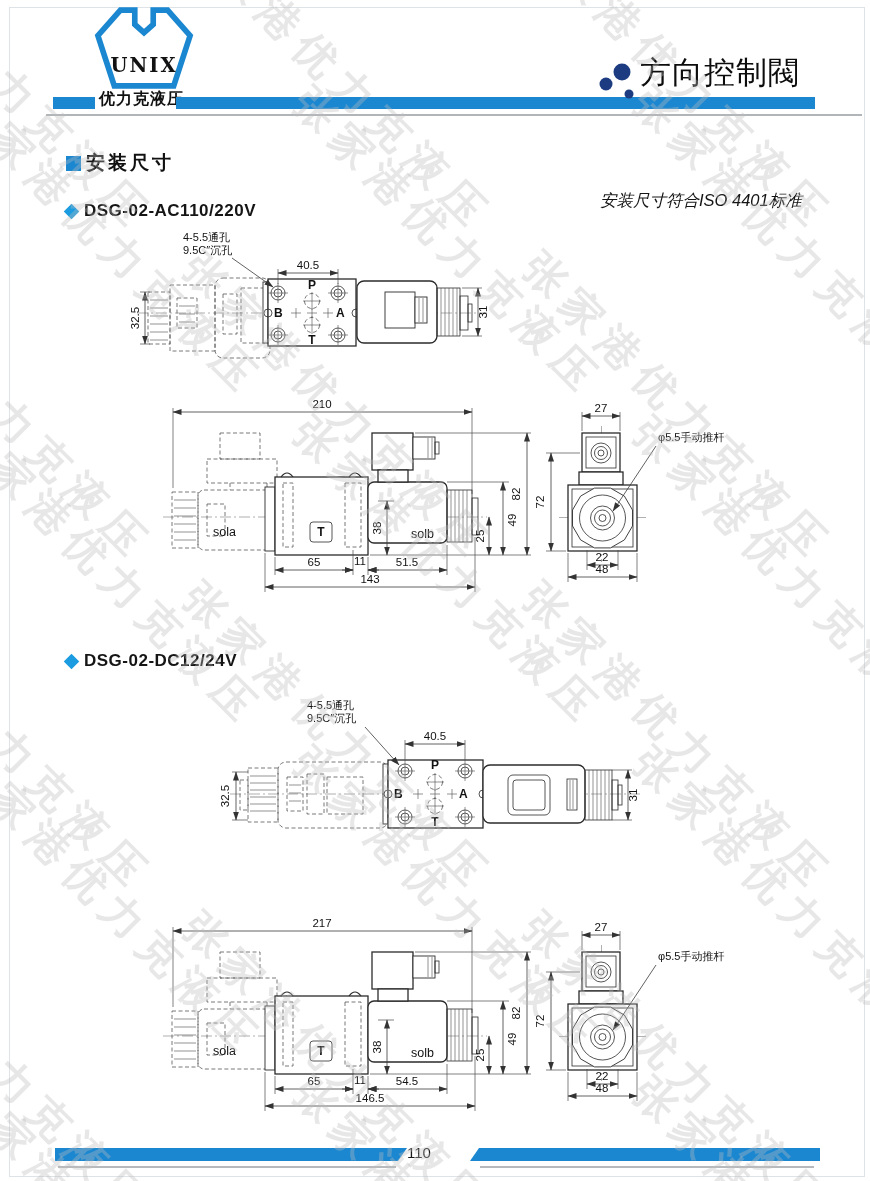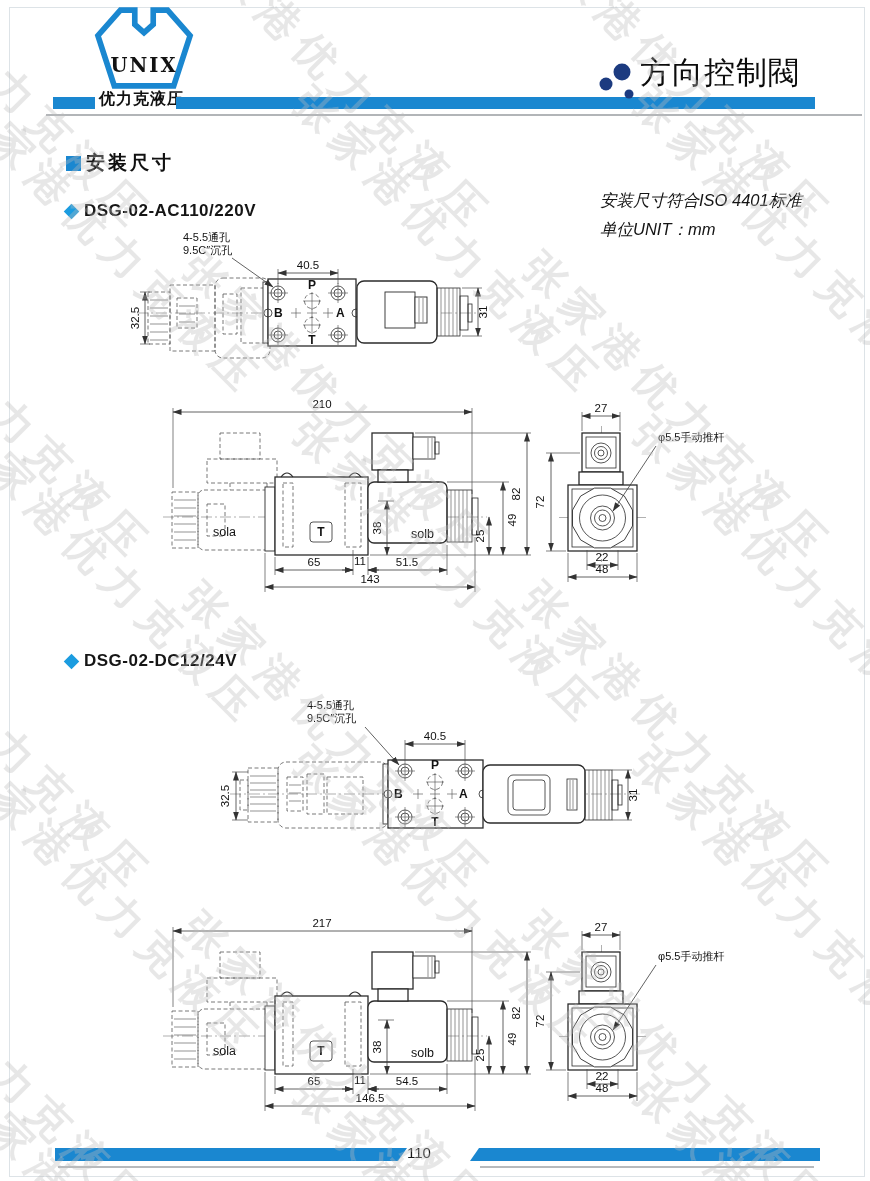--- a/index.html
+++ b/index.html
@@ -85,21 +85,20 @@
   <div class="sec">
     <span class="sq"></span>
     <span class="sec-label">安装尺寸</span>
   </div>
   <div class="model-title m1">
     <span class="dia"></span>
     <span>DSG-02-AC110/220V</span>
   </div>
   <div class="notes">
     <div>安装尺寸符合ISO 4401标准</div>
-    <div>单位UNIT：mm</div>
   </div>
   <div class="model-title m2">
     <span class="dia"></span>
     <span>DSG-02-DC12/24V</span>
   </div>
 
   <svg class="draw1" width="747" height="392" viewBox="-12 0 747 392">
     <defs>
       <marker id="arr" markerWidth="10" markerHeight="8" refX="8.5" refY="3" orient="auto-start-reverse" markerUnits="userSpaceOnUse">
         <path d="M0,0 L9,3 L0,6 Z" fill="#333"></path>

